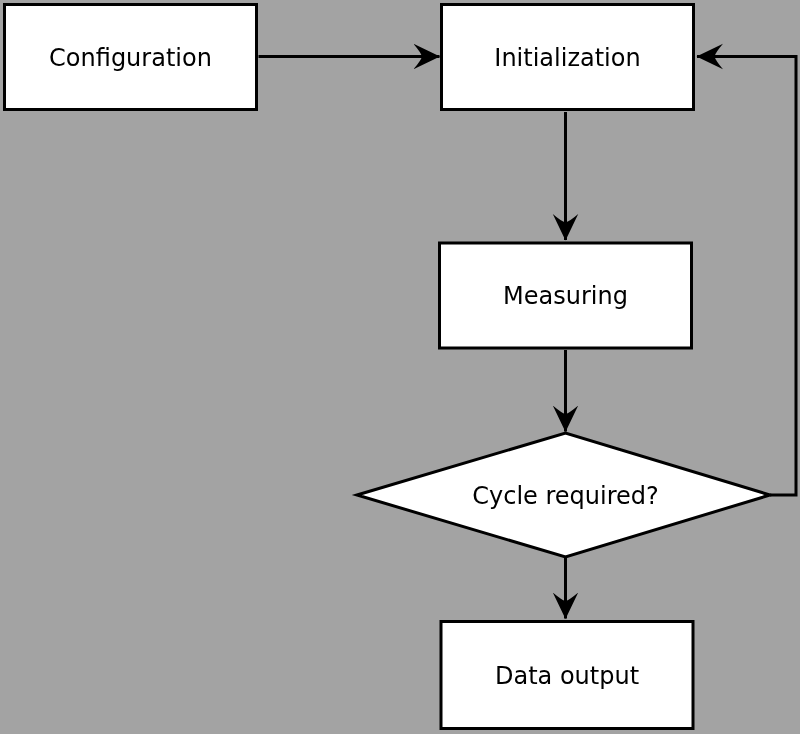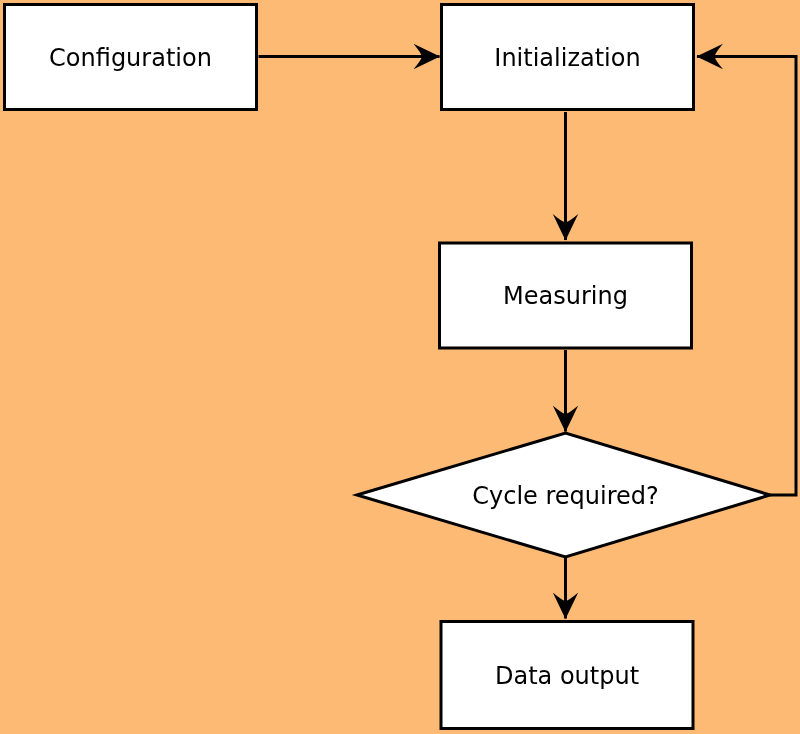--- a/index.html
+++ b/index.html
@@ -4,21 +4,21 @@
 <style>
   html, body {
     margin: 0;
     padding: 0;
     background: #ffffff;
   }
   #stage {
     position: relative;
     width: 800px;
     height: 734px;
-    background: #fdba74;
+    background: #a3a3a3;
     overflow: hidden;
   }
   svg { display: block; }
   .node-shape {
     fill: #ffffff;
     stroke: #000000;
     stroke-width: 3;
   }
   .edge {
     fill: none;

